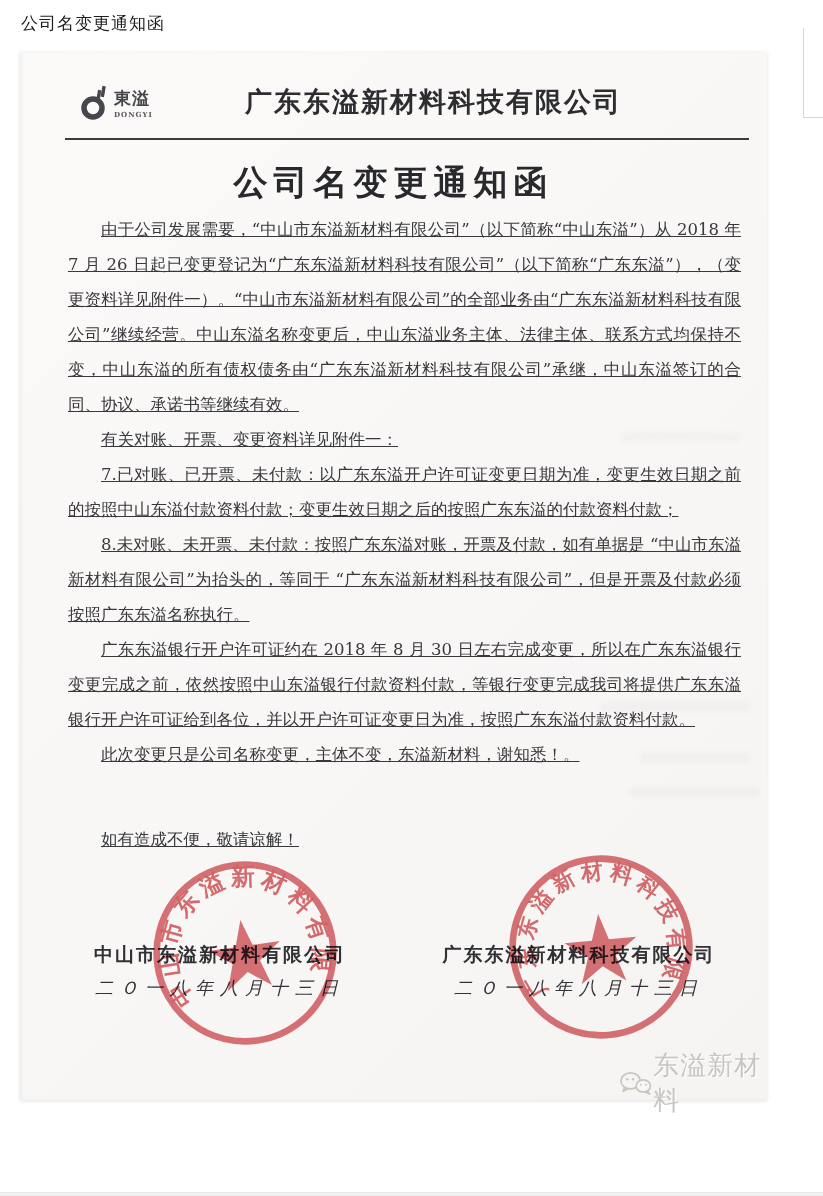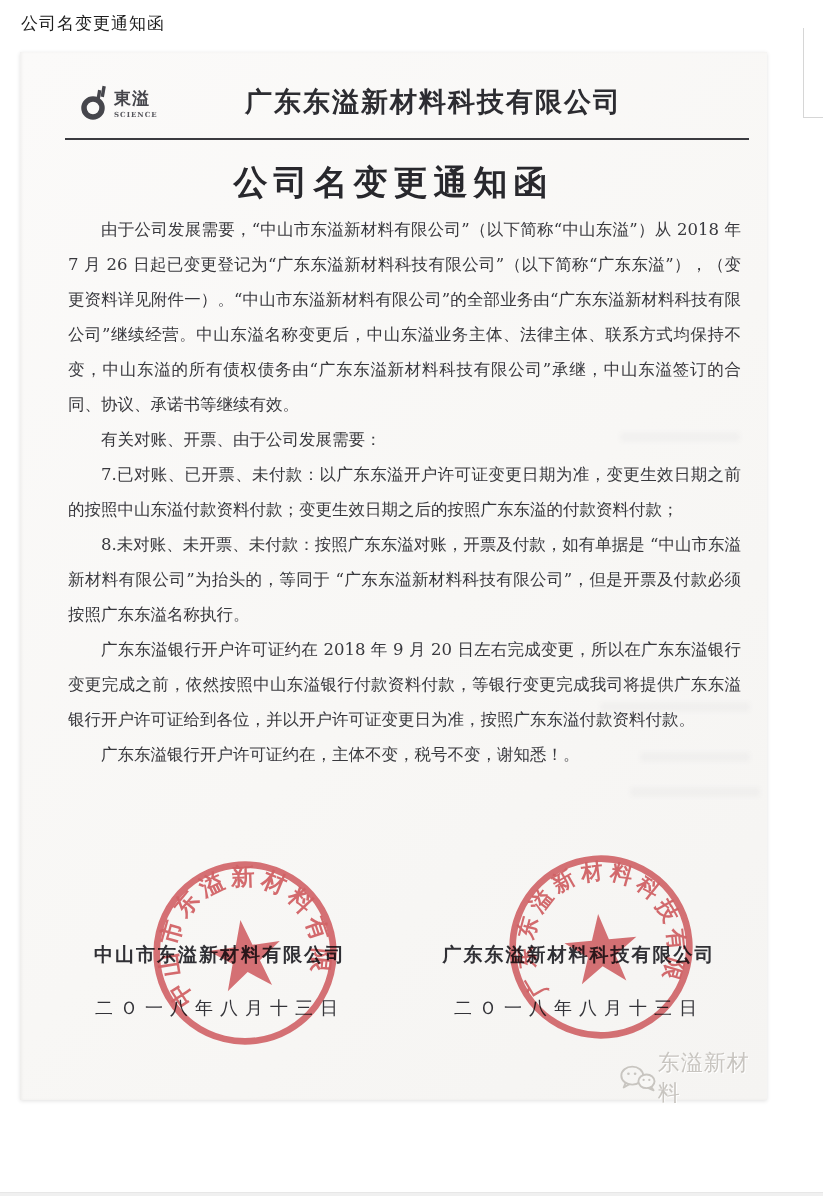--- a/index.html
+++ b/index.html
@@ -49,40 +49,40 @@
   }
   .doc-title {
     position: absolute; left: 0; right: 0; top: 108px;
     text-align: center; font-size: 34px; font-weight: bold; color: #28282d; letter-spacing: 6px;
   }
   
   .letter-body {
     position: absolute; left: 48px; right: 26px; top: 160px;
     font-size: 16.5px; line-height: 35px; color: #38383d; text-align: justify;
   }
-  .letter-body p.indent { text-indent: 2em; }
+  .letter-body p.indent { text-indent: 2em; text-decoration: underline; }
   .closing { margin-top: 50px; }
   
   .sig { position: absolute; text-align: center; }
   .sig-left  { left: 50px;  top: 890px; width: 300px; }
   .sig-right { left: 404px; top: 890px; width: 310px; }
   .sig-company { font-size: 19px; font-weight: bold; color: #303035; letter-spacing: 2px; }
-  .sig-date { margin-top: 28px; font-size: 18px; color: #333338; letter-spacing: 7px; }
+  .sig-date { margin-top: 8px; font-size: 18px; color: #333338; letter-spacing: 7px; font-style: italic; }
   
   .seal { position: absolute; mix-blend-mode: multiply; opacity: 0.88; pointer-events: none; }
   .seal-left  { left: 130px; top: 806px; transform: rotate(-8deg); }
   .seal-right { left: 486px; top: 800px; transform: rotate(-5deg); }
   .seal text {
     font-family: "DejaVu Serif", serif; font-weight: bold;
   }
   
   .watermark {
     position: absolute; left: 598px; top: 996px;
     display: flex; align-items: center; gap: 0;
-    color: #c8c5c0; font-size: 22px; letter-spacing: 1px;
+    color: #c8c5c0; font-size: 26px; letter-spacing: 1px;
     text-shadow: 1px 1px 0 #ffffff;
     justify-content: space-between;
   }
   
   .bleed { position: absolute; background: #8a8a96; opacity: 0.05; filter: blur(2px); border-radius: 2px; }
   .bleed1 { left: 600px; top: 380px; width: 120px; height: 10px; }
   .bleed2 { left: 580px; top: 650px; width: 150px; height: 10px; }
   .bleed3 { left: 620px; top: 700px; width: 110px; height: 10px; }
   .bleed4 { left: 610px; top: 735px; width: 130px; height: 10px; }
 </style>
@@ -95,35 +95,36 @@
 <div class="scan">
 
   <div class="logo">
     <svg width="30" height="38" viewBox="0 0 30 38">
       <circle cx="13" cy="24" r="9" fill="none" stroke="#46464c" stroke-width="5.5"></circle>
       <rect x="17" y="6" width="3.4" height="12" fill="#46464c" transform="rotate(10 18.7 12)"></rect>
       <rect x="21.5" y="2" width="3.4" height="11" fill="#46464c" transform="rotate(10 23.2 7.5)"></rect>
     </svg>
     <div>
       <div class="logo-text-zh">東溢</div>
-      <div class="logo-text-en">SCIENCE</div>
+      <div class="logo-text-en">DONGYI</div>
     </div>
   </div>
   <div class="company-zh">广东东溢新材料科技有限公司</div>
   <div class="header-rule"></div>
 
   <div class="doc-title">公司名变更通知函</div>
 
   <div class="letter-body">
     <p class="indent">由于公司发展需要，“中山市东溢新材料有限公司”（以下简称“中山东溢”）从 2018 年 7 月 26 日起已变更登记为“广东东溢新材料科技有限公司”（以下简称“广东东溢”），（变更资料详见附件一）。“中山市东溢新材料有限公司”的全部业务由“广东东溢新材料科技有限公司”继续经营。中山东溢名称变更后，中山东溢业务主体、法律主体、联系方式均保持不变，中山东溢的所有债权债务由“广东东溢新材料科技有限公司”承继，中山东溢签订的合同、协议、承诺书等继续有效。</p>
-    <p class="indent">有关对账、开票、由于公司发展需要：</p>
+    <p class="indent">有关对账、开票、变更资料详见附件一：</p>
     <p class="indent">7.已对账、已开票、未付款：以广东东溢开户许可证变更日期为准，变更生效日期之前的按照中山东溢付款资料付款；变更生效日期之后的按照广东东溢的付款资料付款；</p>
     <p class="indent">8.未对账、未开票、未付款：按照广东东溢对账，开票及付款，如有单据是 “中山市东溢新材料有限公司”为抬头的，等同于 “广东东溢新材料科技有限公司”，但是开票及付款必须按照广东东溢名称执行。</p>
-    <p class="indent">广东东溢银行开户许可证约在 2018 年 9 月 20 日左右完成变更，所以在广东东溢银行变更完成之前，依然按照中山东溢银行付款资料付款，等银行变更完成我司将提供广东东溢银行开户许可证给到各位，并以开户许可证变更日为准，按照广东东溢付款资料付款。</p>
-    <p class="indent">广东东溢银行开户许可证约在，主体不变，税号不变，谢知悉！。</p>
+    <p class="indent">广东东溢银行开户许可证约在 2018 年 8 月 30 日左右完成变更，所以在广东东溢银行变更完成之前，依然按照中山东溢银行付款资料付款，等银行变更完成我司将提供广东东溢银行开户许可证给到各位，并以开户许可证变更日为准，按照广东东溢付款资料付款。</p>
+    <p class="indent">此次变更只是公司名称变更，主体不变，东溢新材料，谢知悉！。</p>
+    <p class="indent closing">如有造成不便，敬请谅解！</p>
   </div>
 
   <div class="sig sig-left">
     <div class="sig-company">中山市东溢新材料有限公司</div>
     <div class="sig-date">二Ｏ一八年八月十三日</div>
   </div>
   <div class="sig sig-right">
     <div class="sig-company">广东东溢新材料科技有限公司</div>
     <div class="sig-date">二Ｏ一八年八月十三日</div>
   </div>

